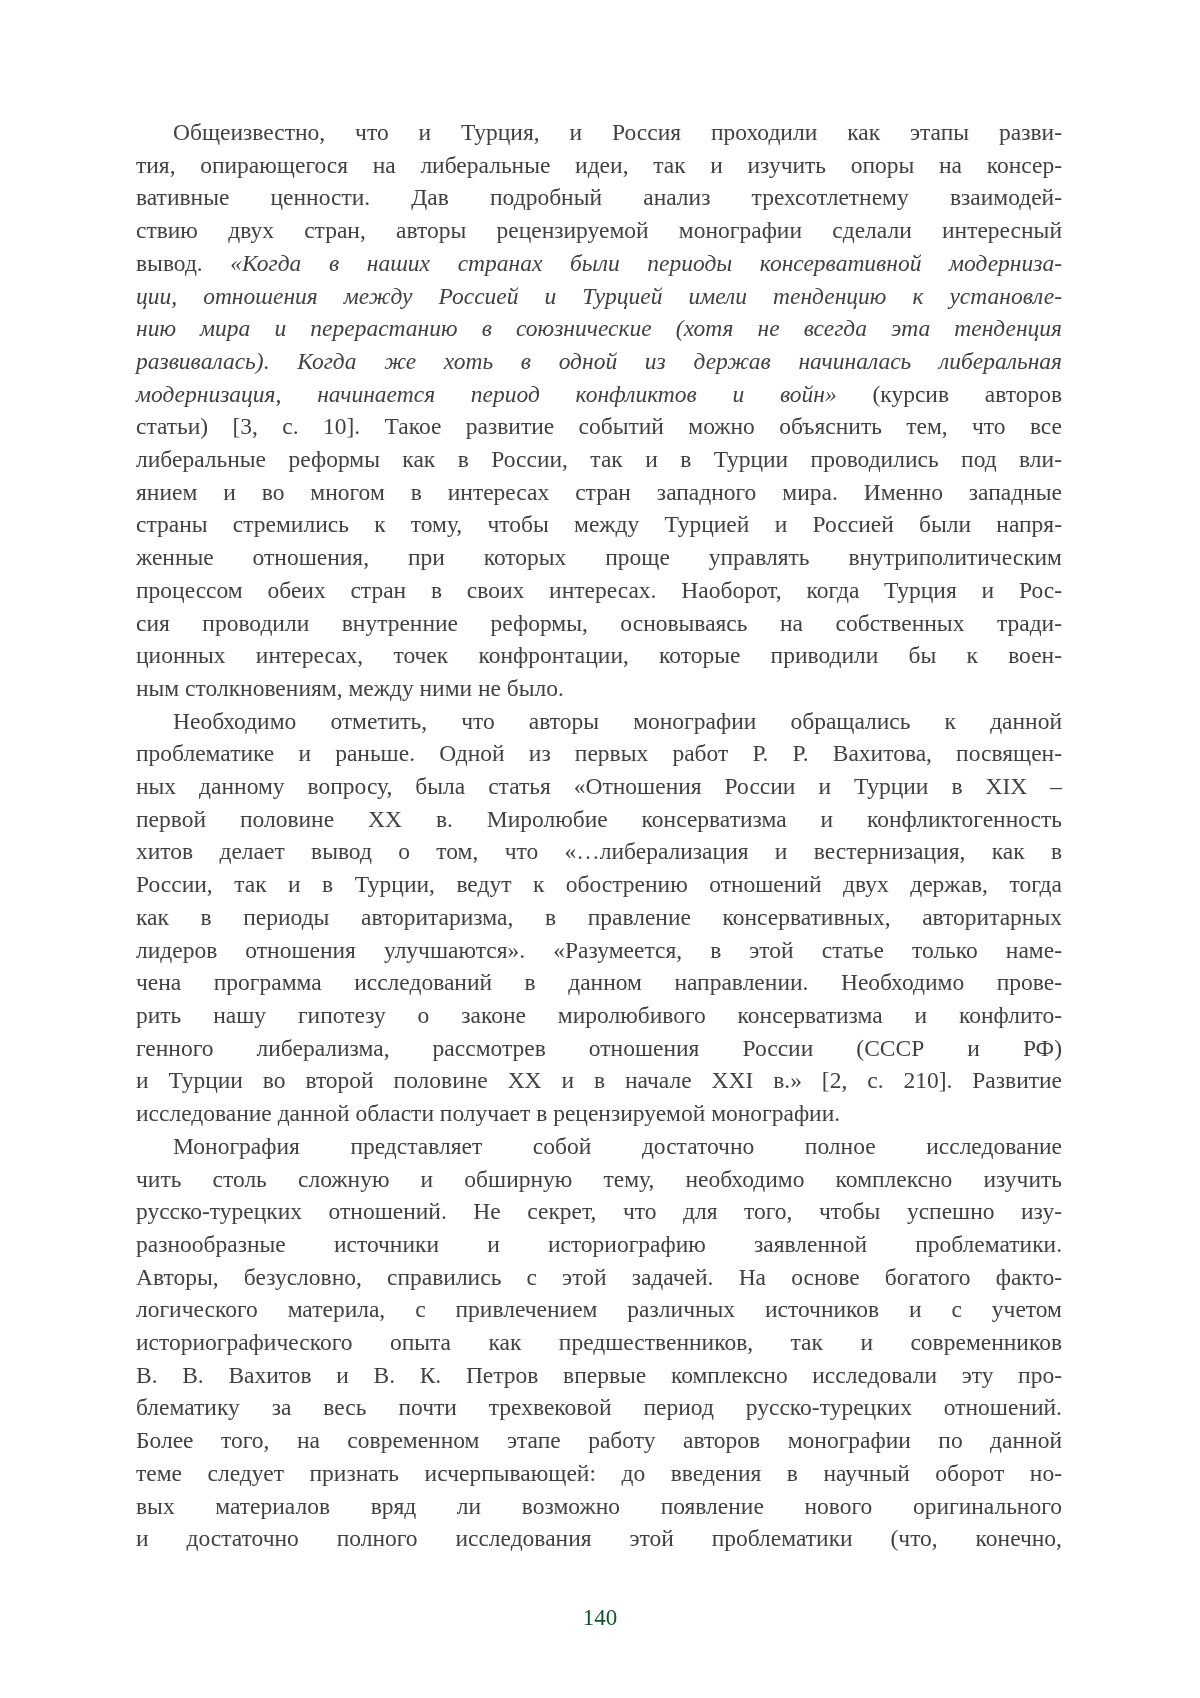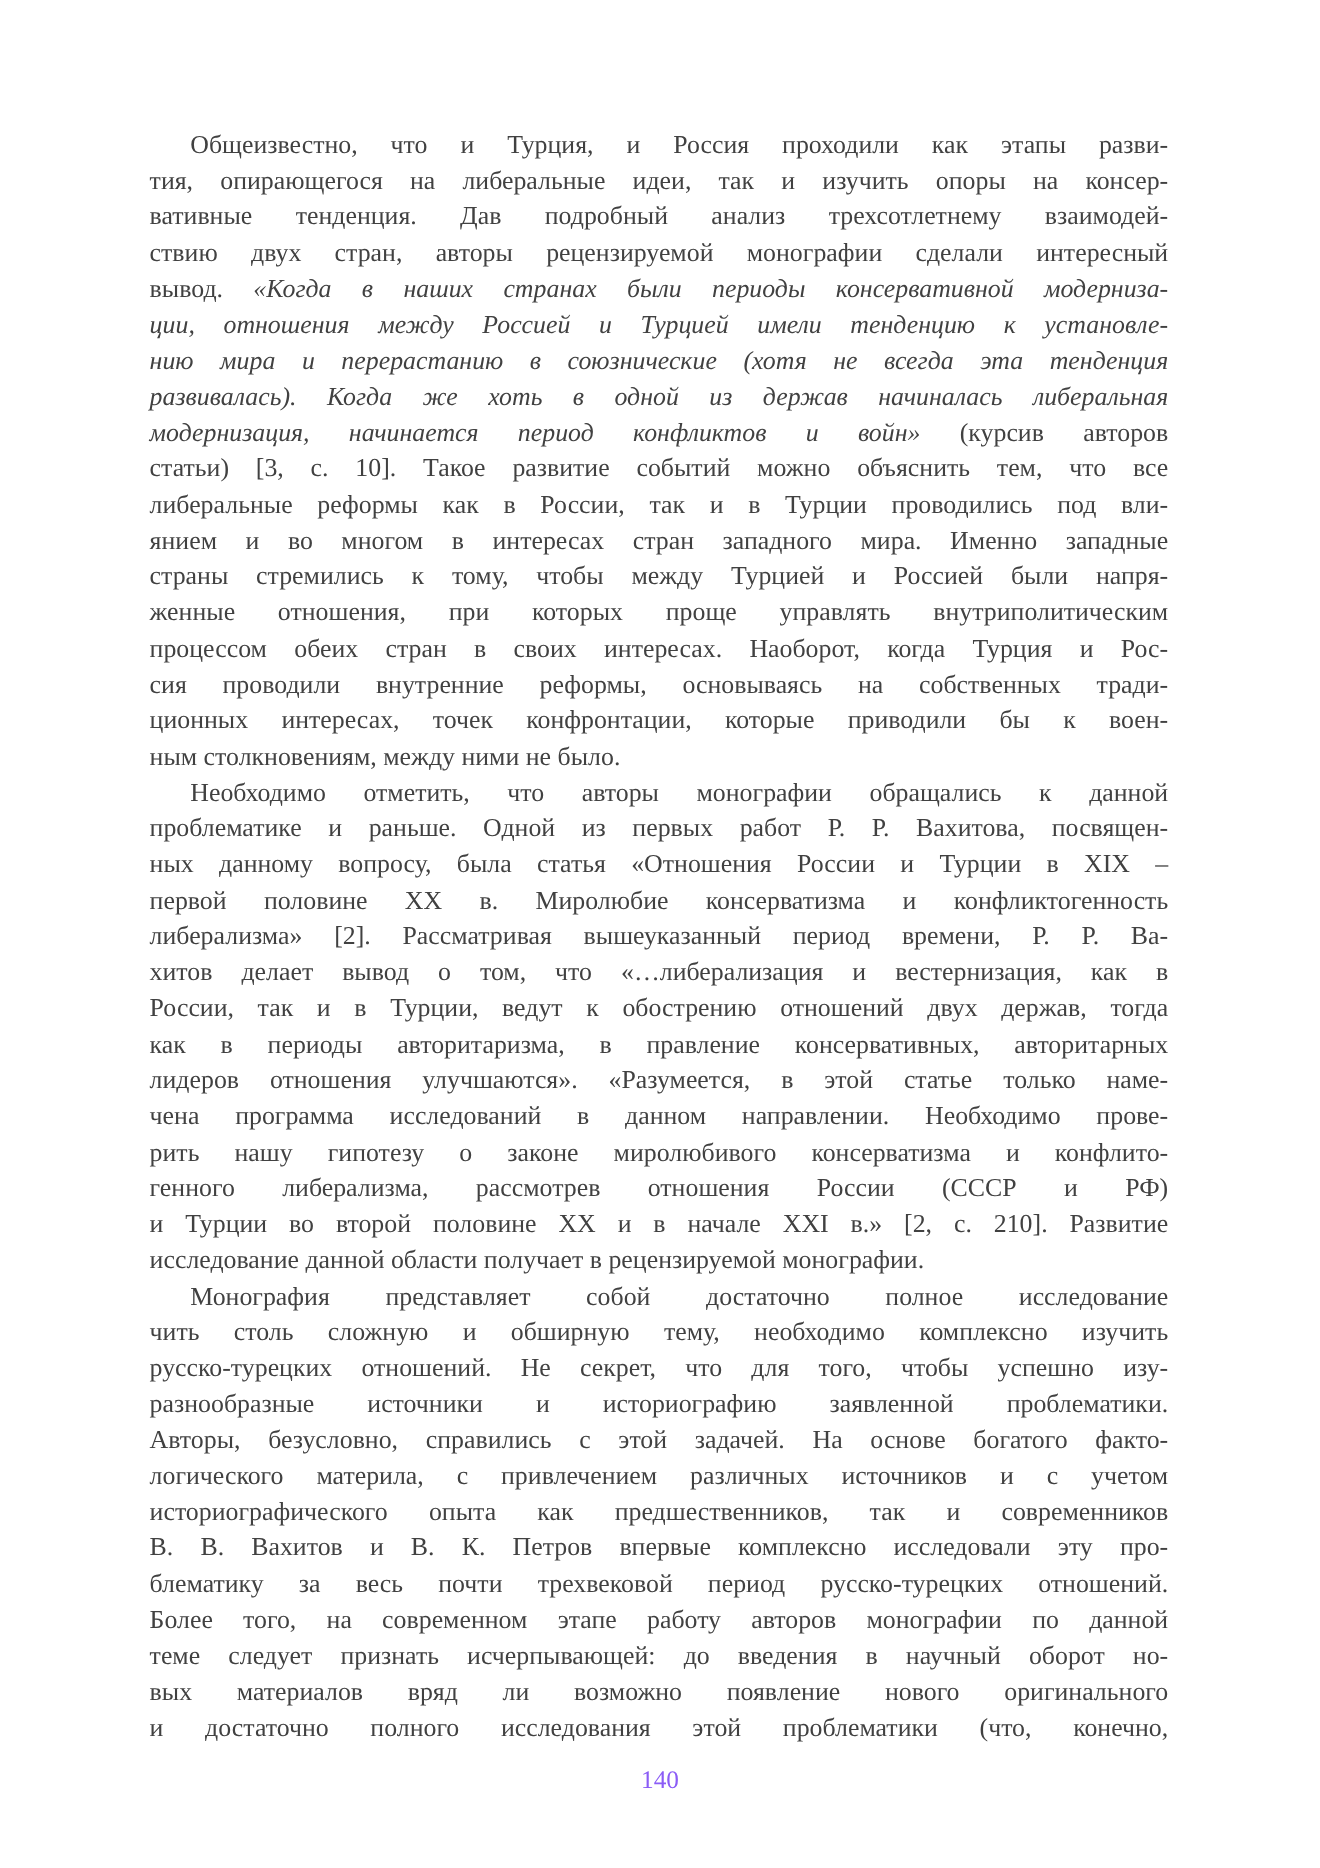--- a/index.html
+++ b/index.html
@@ -43,32 +43,32 @@
   .seg-italic {
     font-style: italic;
   }
   .page-number {
     position: absolute;
     left: 0;
     top: 1601px;
     width: 100%;
     text-align: center;
     font-size: 23px;
-    color: #8b5cf6;
+    color: #14532d;
   }
 </style>
 </head>
 <body>
 
 <div class="page">
   <div class="text-block">
       <div class="paragraph">
         <div class="line indent"><span>Общеизвестно, что и Турция, и Россия проходили как этапы разви-</span></div>
         <div class="line"><span>тия, опирающегося на либеральные идеи, так и изучить опоры на консер-</span></div>
-        <div class="line"><span>вативные тенденция. Дав подробный анализ трехсотлетнему взаимодей-</span></div>
+        <div class="line"><span>вативные ценности. Дав подробный анализ трехсотлетнему взаимодей-</span></div>
         <div class="line"><span>ствию двух стран, авторы рецензируемой монографии сделали интересный</span></div>
         <div class="line"><span>вывод. </span><span class="seg-italic">«Когда в наших странах были периоды консервативной модерниза-</span></div>
         <div class="line"><span class="seg-italic">ции, отношения между Россией и Турцией имели тенденцию к установле-</span></div>
         <div class="line"><span class="seg-italic">нию мира и перерастанию в союзнические (хотя не всегда эта тенденция</span></div>
         <div class="line"><span class="seg-italic">развивалась). Когда же хоть в одной из держав начиналась либеральная</span></div>
         <div class="line"><span class="seg-italic">модернизация, начинается период конфликтов и войн»</span><span> (курсив авторов</span></div>
         <div class="line"><span>статьи) [3, с. 10]. Такое развитие событий можно объяснить тем, что все</span></div>
         <div class="line"><span>либеральные реформы как в России, так и в Турции проводились под вли-</span></div>
         <div class="line"><span>янием и во многом в интересах стран западного мира. Именно западные</span></div>
         <div class="line"><span>страны стремились к тому, чтобы между Турцией и Россией были напря-</span></div>
@@ -76,21 +76,20 @@
         <div class="line"><span>процессом обеих стран в своих интересах. Наоборот, когда Турция и Рос-</span></div>
         <div class="line"><span>сия проводили внутренние реформы, основываясь на собственных тради-</span></div>
         <div class="line"><span>ционных интересах, точек конфронтации, которые приводили бы к воен-</span></div>
         <div class="line no-just"><span>ным столкновениям, между ними не было.</span></div>
       </div>
       <div class="paragraph">
         <div class="line indent"><span>Необходимо отметить, что авторы монографии обращались к данной</span></div>
         <div class="line"><span>проблематике и раньше. Одной из первых работ Р. Р. Вахитова, посвящен-</span></div>
         <div class="line"><span>ных данному вопросу, была статья «Отношения России и Турции в XIX –</span></div>
         <div class="line"><span>первой половине XX в. Миролюбие консерватизма и конфликтогенность</span></div>
-        <div class="line"><span>либерализма» [2]. Рассматривая вышеуказанный период времени, Р. Р. Ва-</span></div>
         <div class="line"><span>хитов делает вывод о том, что «…либерализация и вестернизация, как в</span></div>
         <div class="line"><span>России, так и в Турции, ведут к обострению отношений двух держав, тогда</span></div>
         <div class="line"><span>как в периоды авторитаризма, в правление консервативных, авторитарных</span></div>
         <div class="line"><span>лидеров отношения улучшаются». «Разумеется, в этой статье только наме-</span></div>
         <div class="line"><span>чена программа исследований в данном направлении. Необходимо прове-</span></div>
         <div class="line"><span>рить нашу гипотезу о законе миролюбивого консерватизма и конфлито-</span></div>
         <div class="line"><span>генного либерализма, рассмотрев отношения России (СССР и РФ)</span></div>
         <div class="line"><span>и Турции во второй половине XX и в начале XXI в.» [2, с. 210]. Развитие</span></div>
         <div class="line no-just"><span>исследование данной области получает в рецензируемой монографии.</span></div>
       </div>

